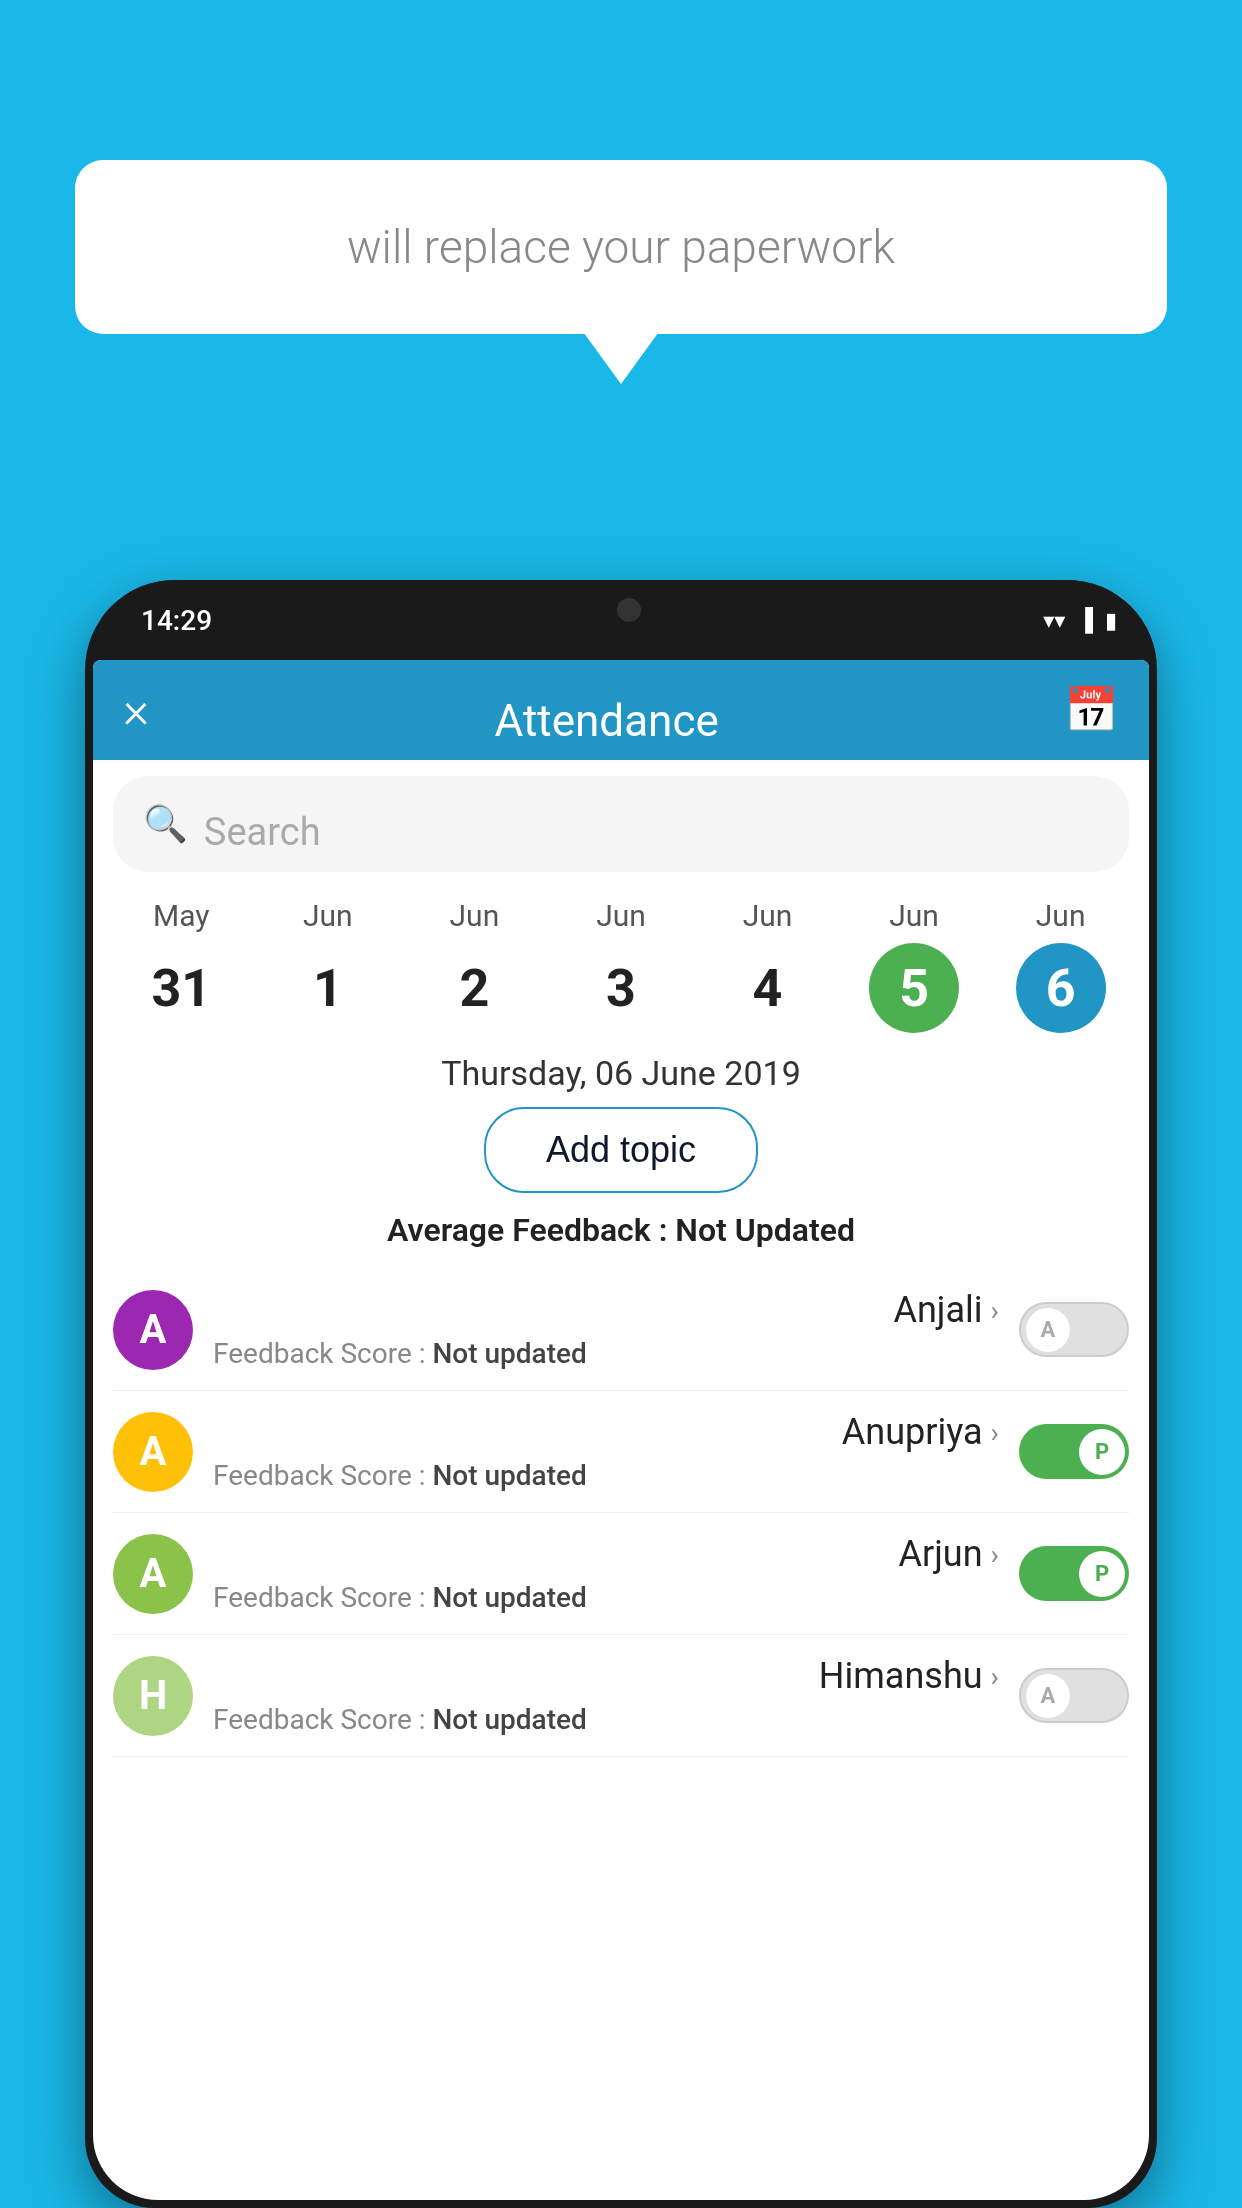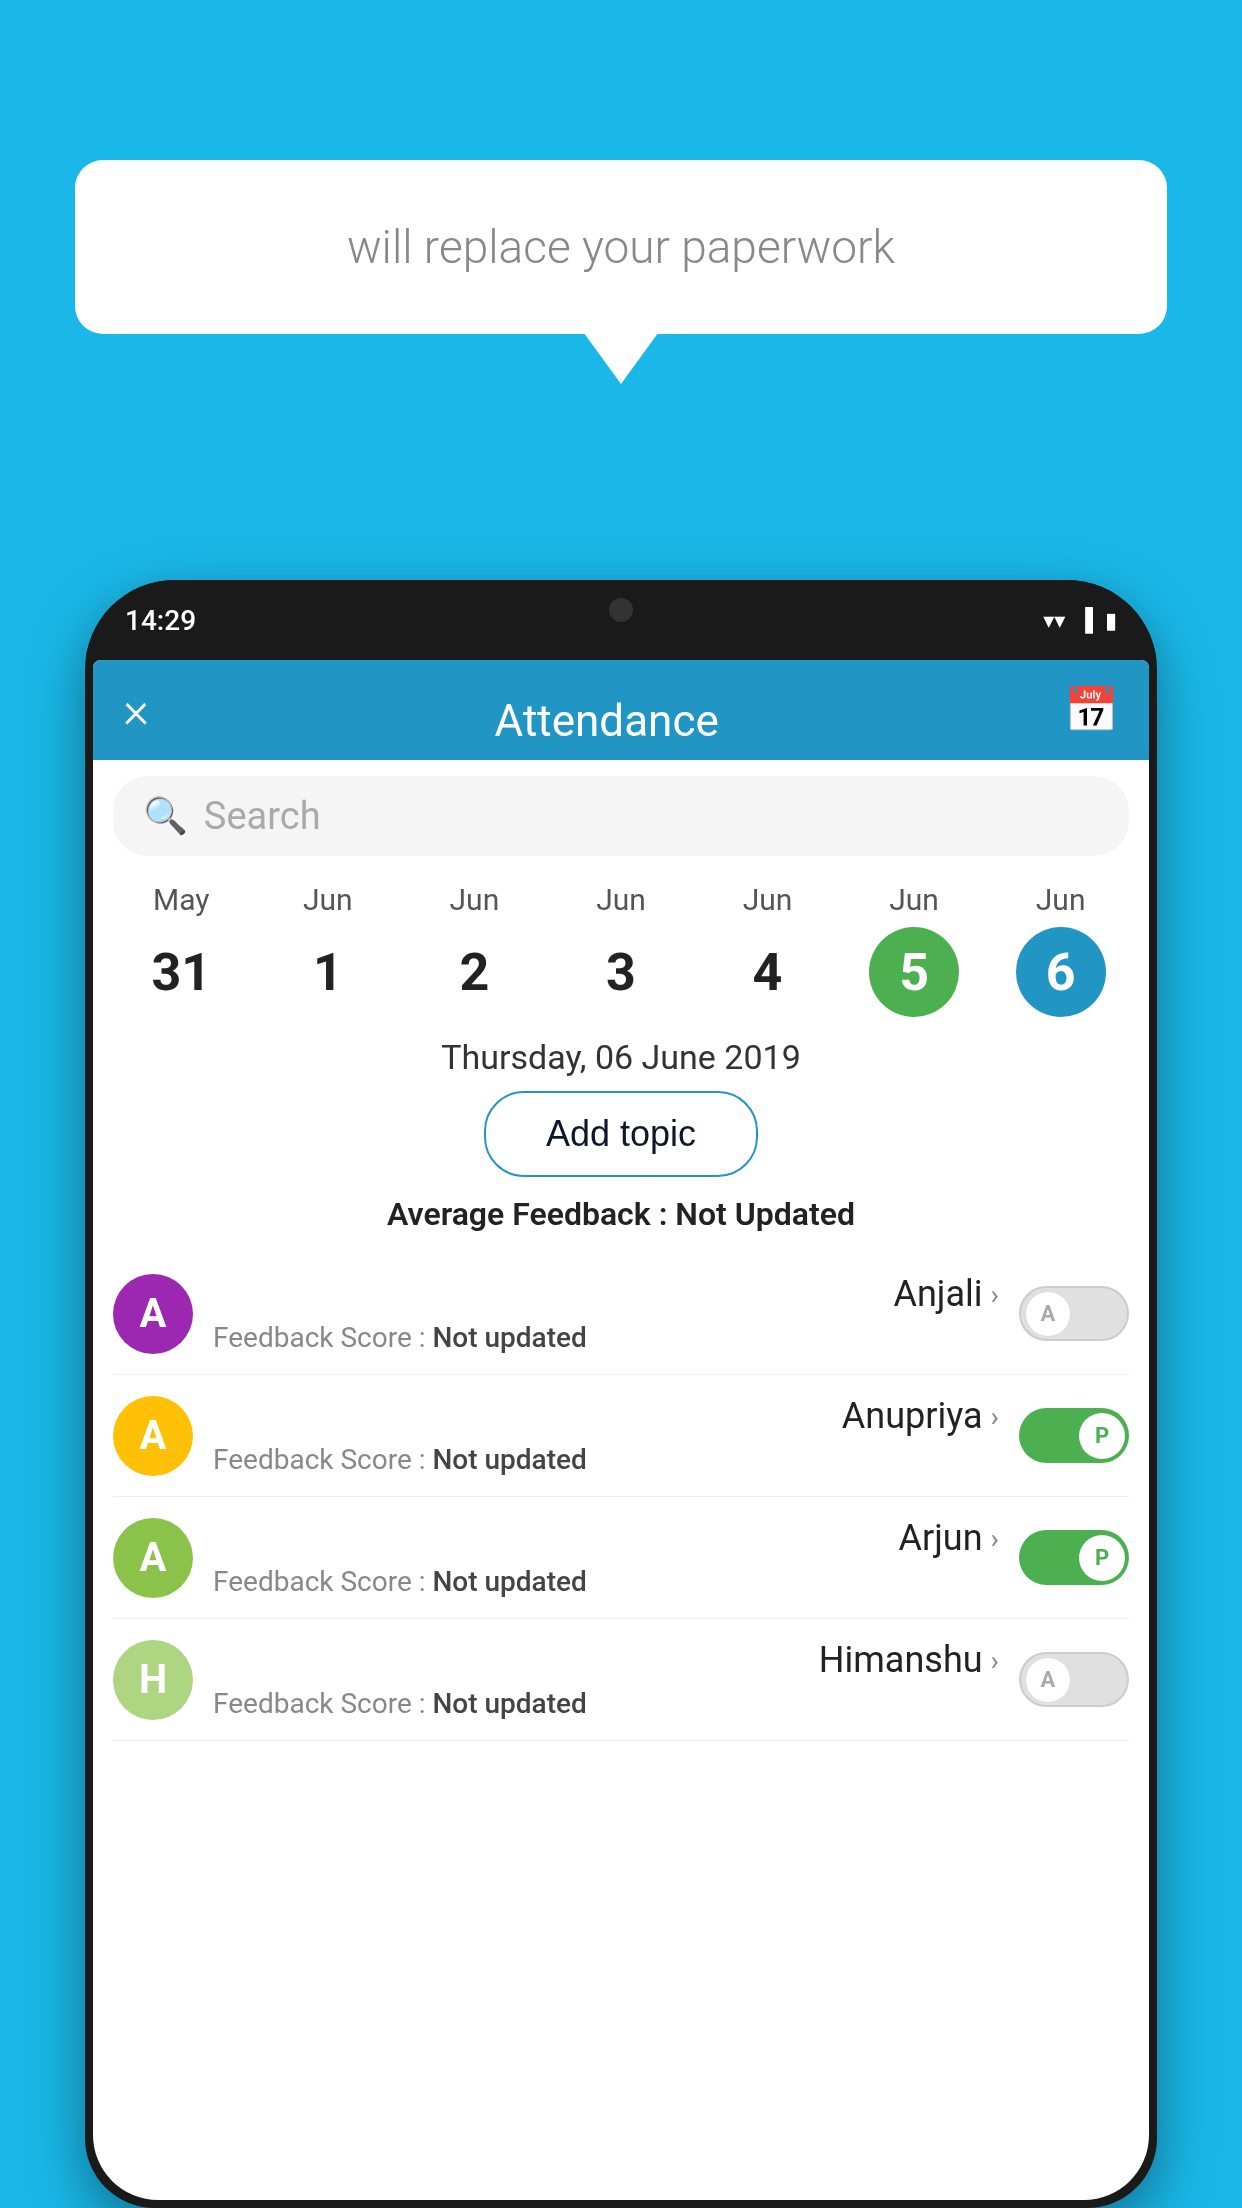--- a/index.html
+++ b/index.html
@@ -65,21 +65,21 @@
       background: #1a1a1a;
       border-radius: 90px 90px 70px 70px;
       overflow: hidden;
       box-shadow: 0 20px 60px rgba(0,0,0,0.4);
     }
 
     
     .phone-notch {
       position: absolute;
       top: 0;
-      left: 0;
+      left: 16px;
       right: 0;
       height: 80px;
       background: #1a1a1a;
       z-index: 10;
       display: flex;
       align-items: center;
       justify-content: space-between;
       padding: 0 40px;
     }
 
@@ -176,20 +176,21 @@
     }
 
     .search-icon-wrap {
       color: #999;
       font-size: 36px;
     }
 
     .search-text {
       color: #aaa;
       font-size: 38px;
+      margin-top: 16px;
     }
 
     
     .calendar-strip {
       display: flex;
       justify-content: space-around;
       padding: 10px 15px 0;
     }
 
     .cal-day {

